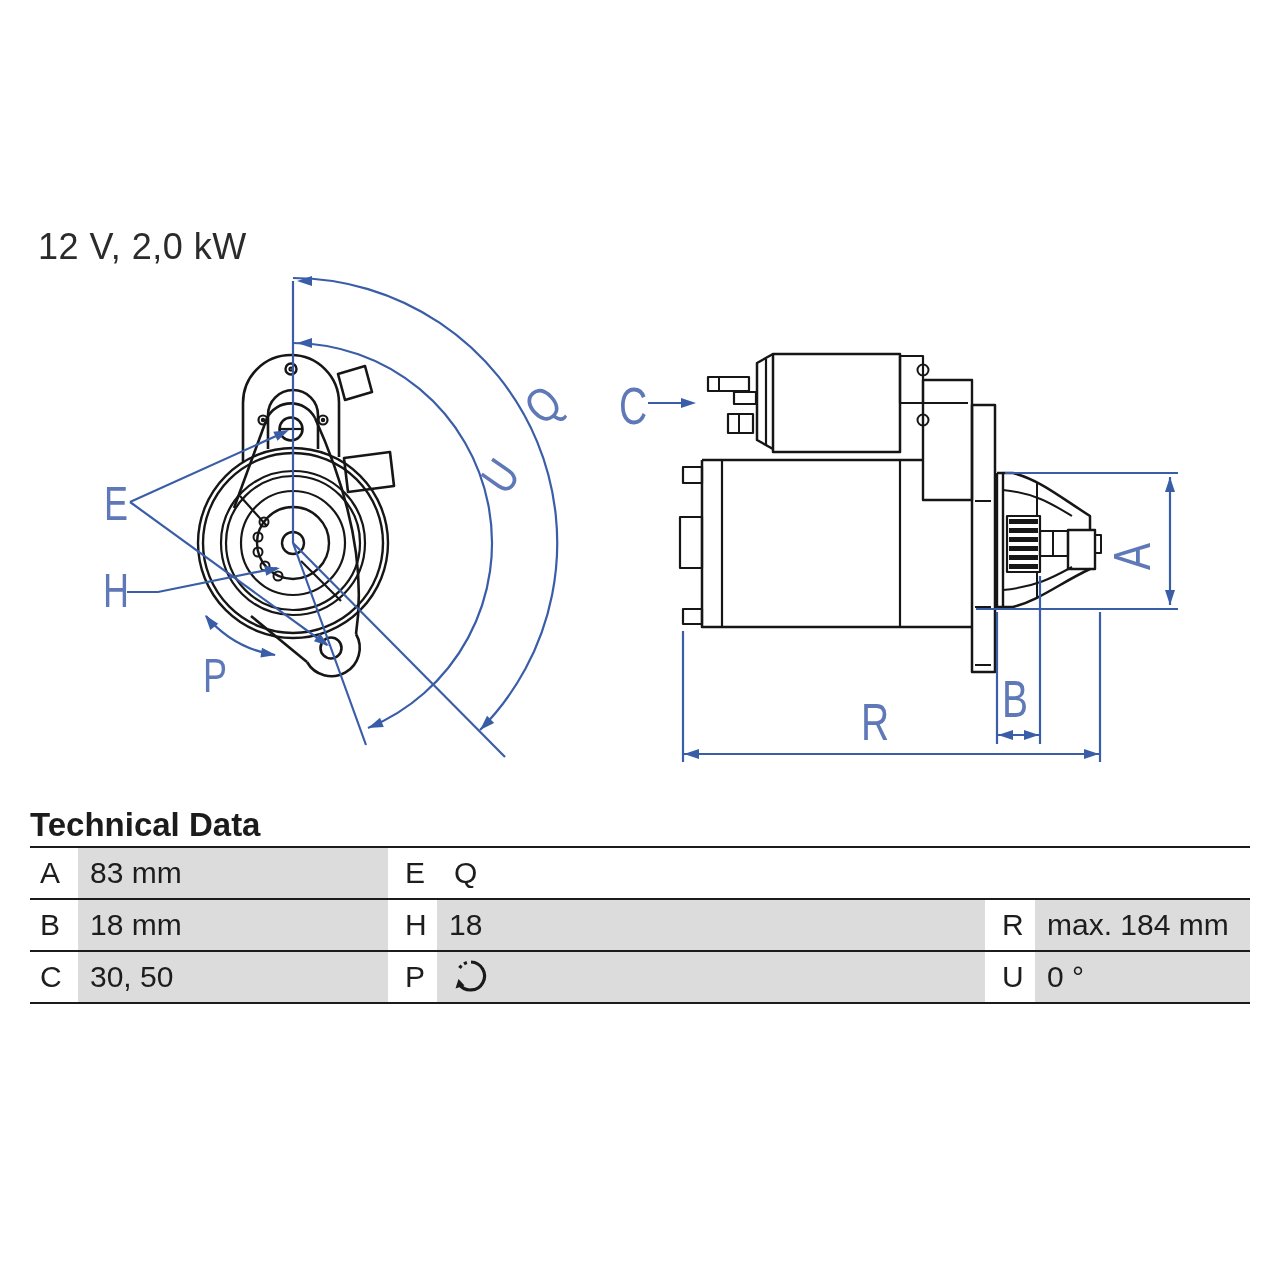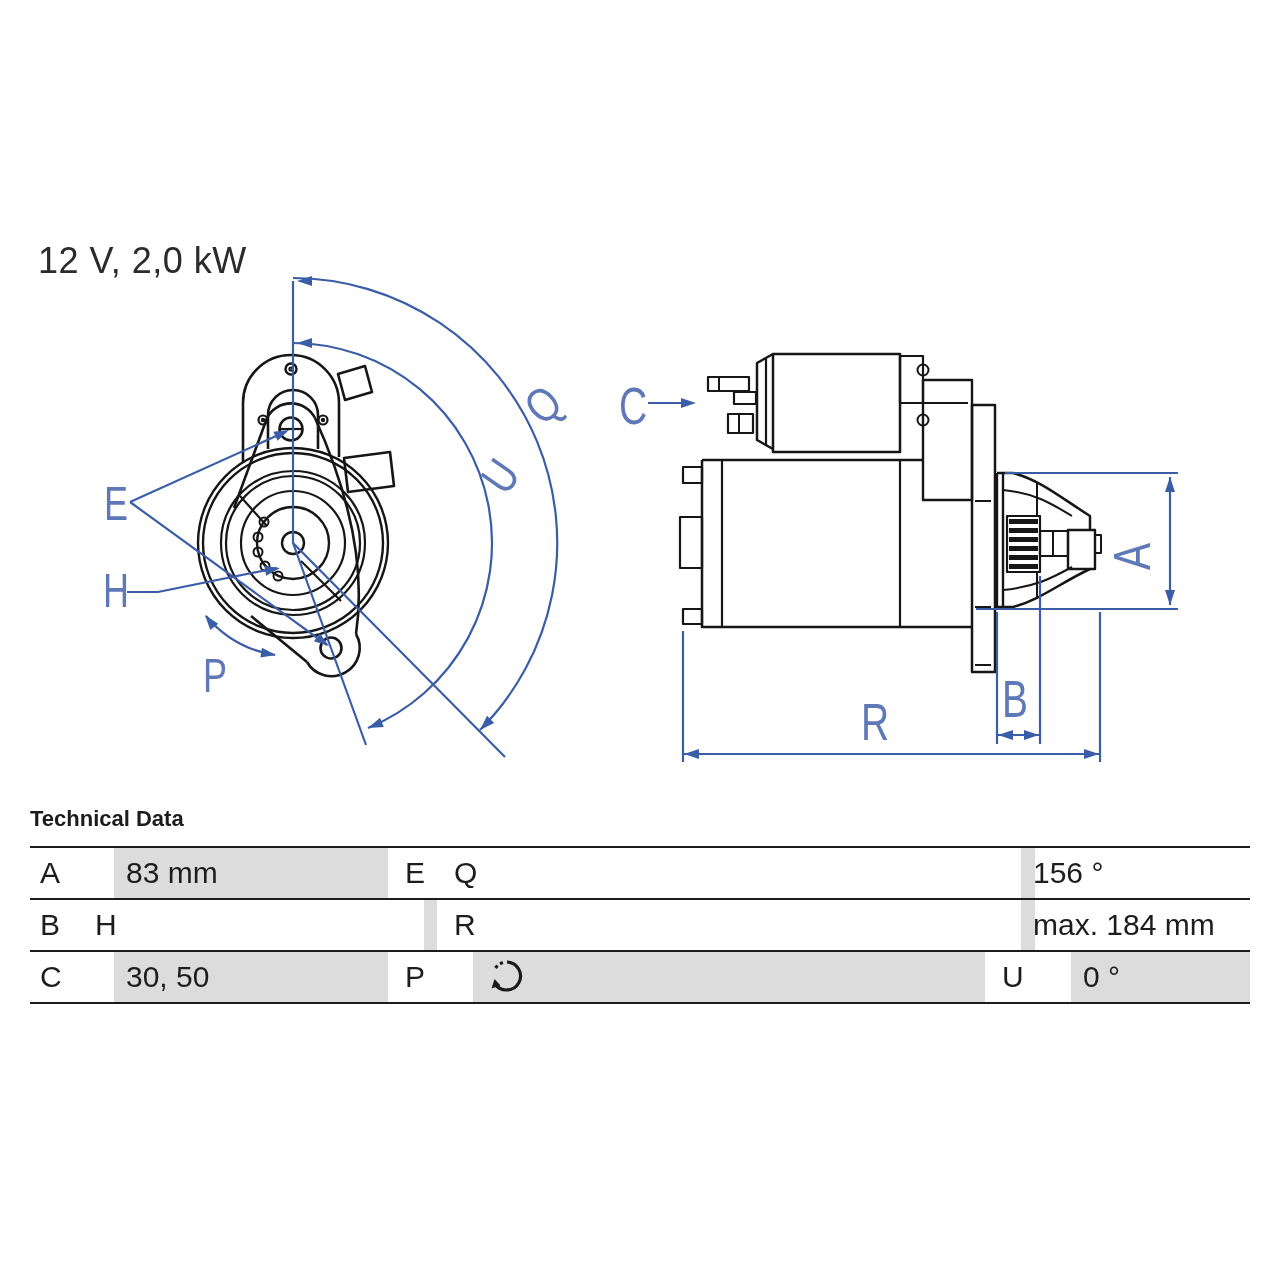--- a/index.html
+++ b/index.html
@@ -1,43 +1,43 @@
 <!DOCTYPE html>
 <html><head>
 <meta charset="utf-8">
 <style>
   html,body{margin:0;padding:0;}
   body{
     width:1280px;height:1280px;position:relative;background:#ffffff;
     font-family:"Liberation Sans", sans-serif;color:#1d1d1d;overflow:hidden;
   }
   .page-title{
-    position:absolute;left:38px;top:240px;font-size:36px;font-weight:400;
+    position:absolute;left:38px;top:226px;font-size:36px;font-weight:400;
     color:#2b2b2b;letter-spacing:0.5px;
   }
   .drawing-svg{position:absolute;left:0;top:0;}
   .cad-label{
     font-family:"Liberation Sans", sans-serif;
     fill:#5f78b7;font-weight:400;
   }
   .section-heading{
-    position:absolute;left:30px;top:806px;font-size:22px;font-weight:bold;color:#1c1c1c;
+    position:absolute;left:30px;top:806px;font-size:33px;font-weight:bold;color:#1c1c1c;
   }
   .tech-table{
     position:absolute;left:30px;top:846px;width:1220px;font-size:30px;
   }
   .t-row{
     display:grid;grid-template-columns:48px 310px 49px 548px 50px 215px;
     height:52px;line-height:50px;border-top:2px solid #1b1b1b;box-sizing:border-box;
   }
   .t-row.last{border-bottom:2px solid #1b1b1b;height:54px;}
   .t-key{background:#ffffff;padding-left:10px;white-space:nowrap;}
   .t-key.k2{padding-left:17px;}
   .t-key.k3{padding-left:17px;}
-  .t-val{background:#dcdcdc;padding-left:12px;white-space:nowrap;margin-left:36px;}
+  .t-val{background:#dcdcdc;padding-left:12px;white-space:nowrap;}
   .rot-icon{display:inline-block;vertical-align:middle;margin-top:-6px;}
 </style>
 </head>
 <body>
 
 <div class="page-title">12 V, 2,0 kW</div>
 
 <svg class="drawing-svg" width="1280" height="800" viewBox="0 0 1280 800">
   <defs>
     <g id="arr">
@@ -219,24 +219,24 @@
 </svg>
 
 <div class="section-heading">Technical Data</div>
 
 <div class="tech-table">
   <div class="t-row">
     <div class="t-key">A</div>
     <div class="t-val">83 mm</div>
     <div class="t-key k2">E</div>
     <div class="t-key k3">Q</div>
-    <div class="t-val">156 °</div>
   </div>
   <div class="t-row">
     <div class="t-key">B</div>
+    <div class="t-val">18 mm</div>
     <div class="t-key k2">H</div>
     <div class="t-val">18</div>
     <div class="t-key k3">R</div>
     <div class="t-val">max. 184 mm</div>
   </div>
   <div class="t-row last">
     <div class="t-key">C</div>
     <div class="t-val">30, 50</div>
     <div class="t-key k2">P</div>
     <div class="t-val">

